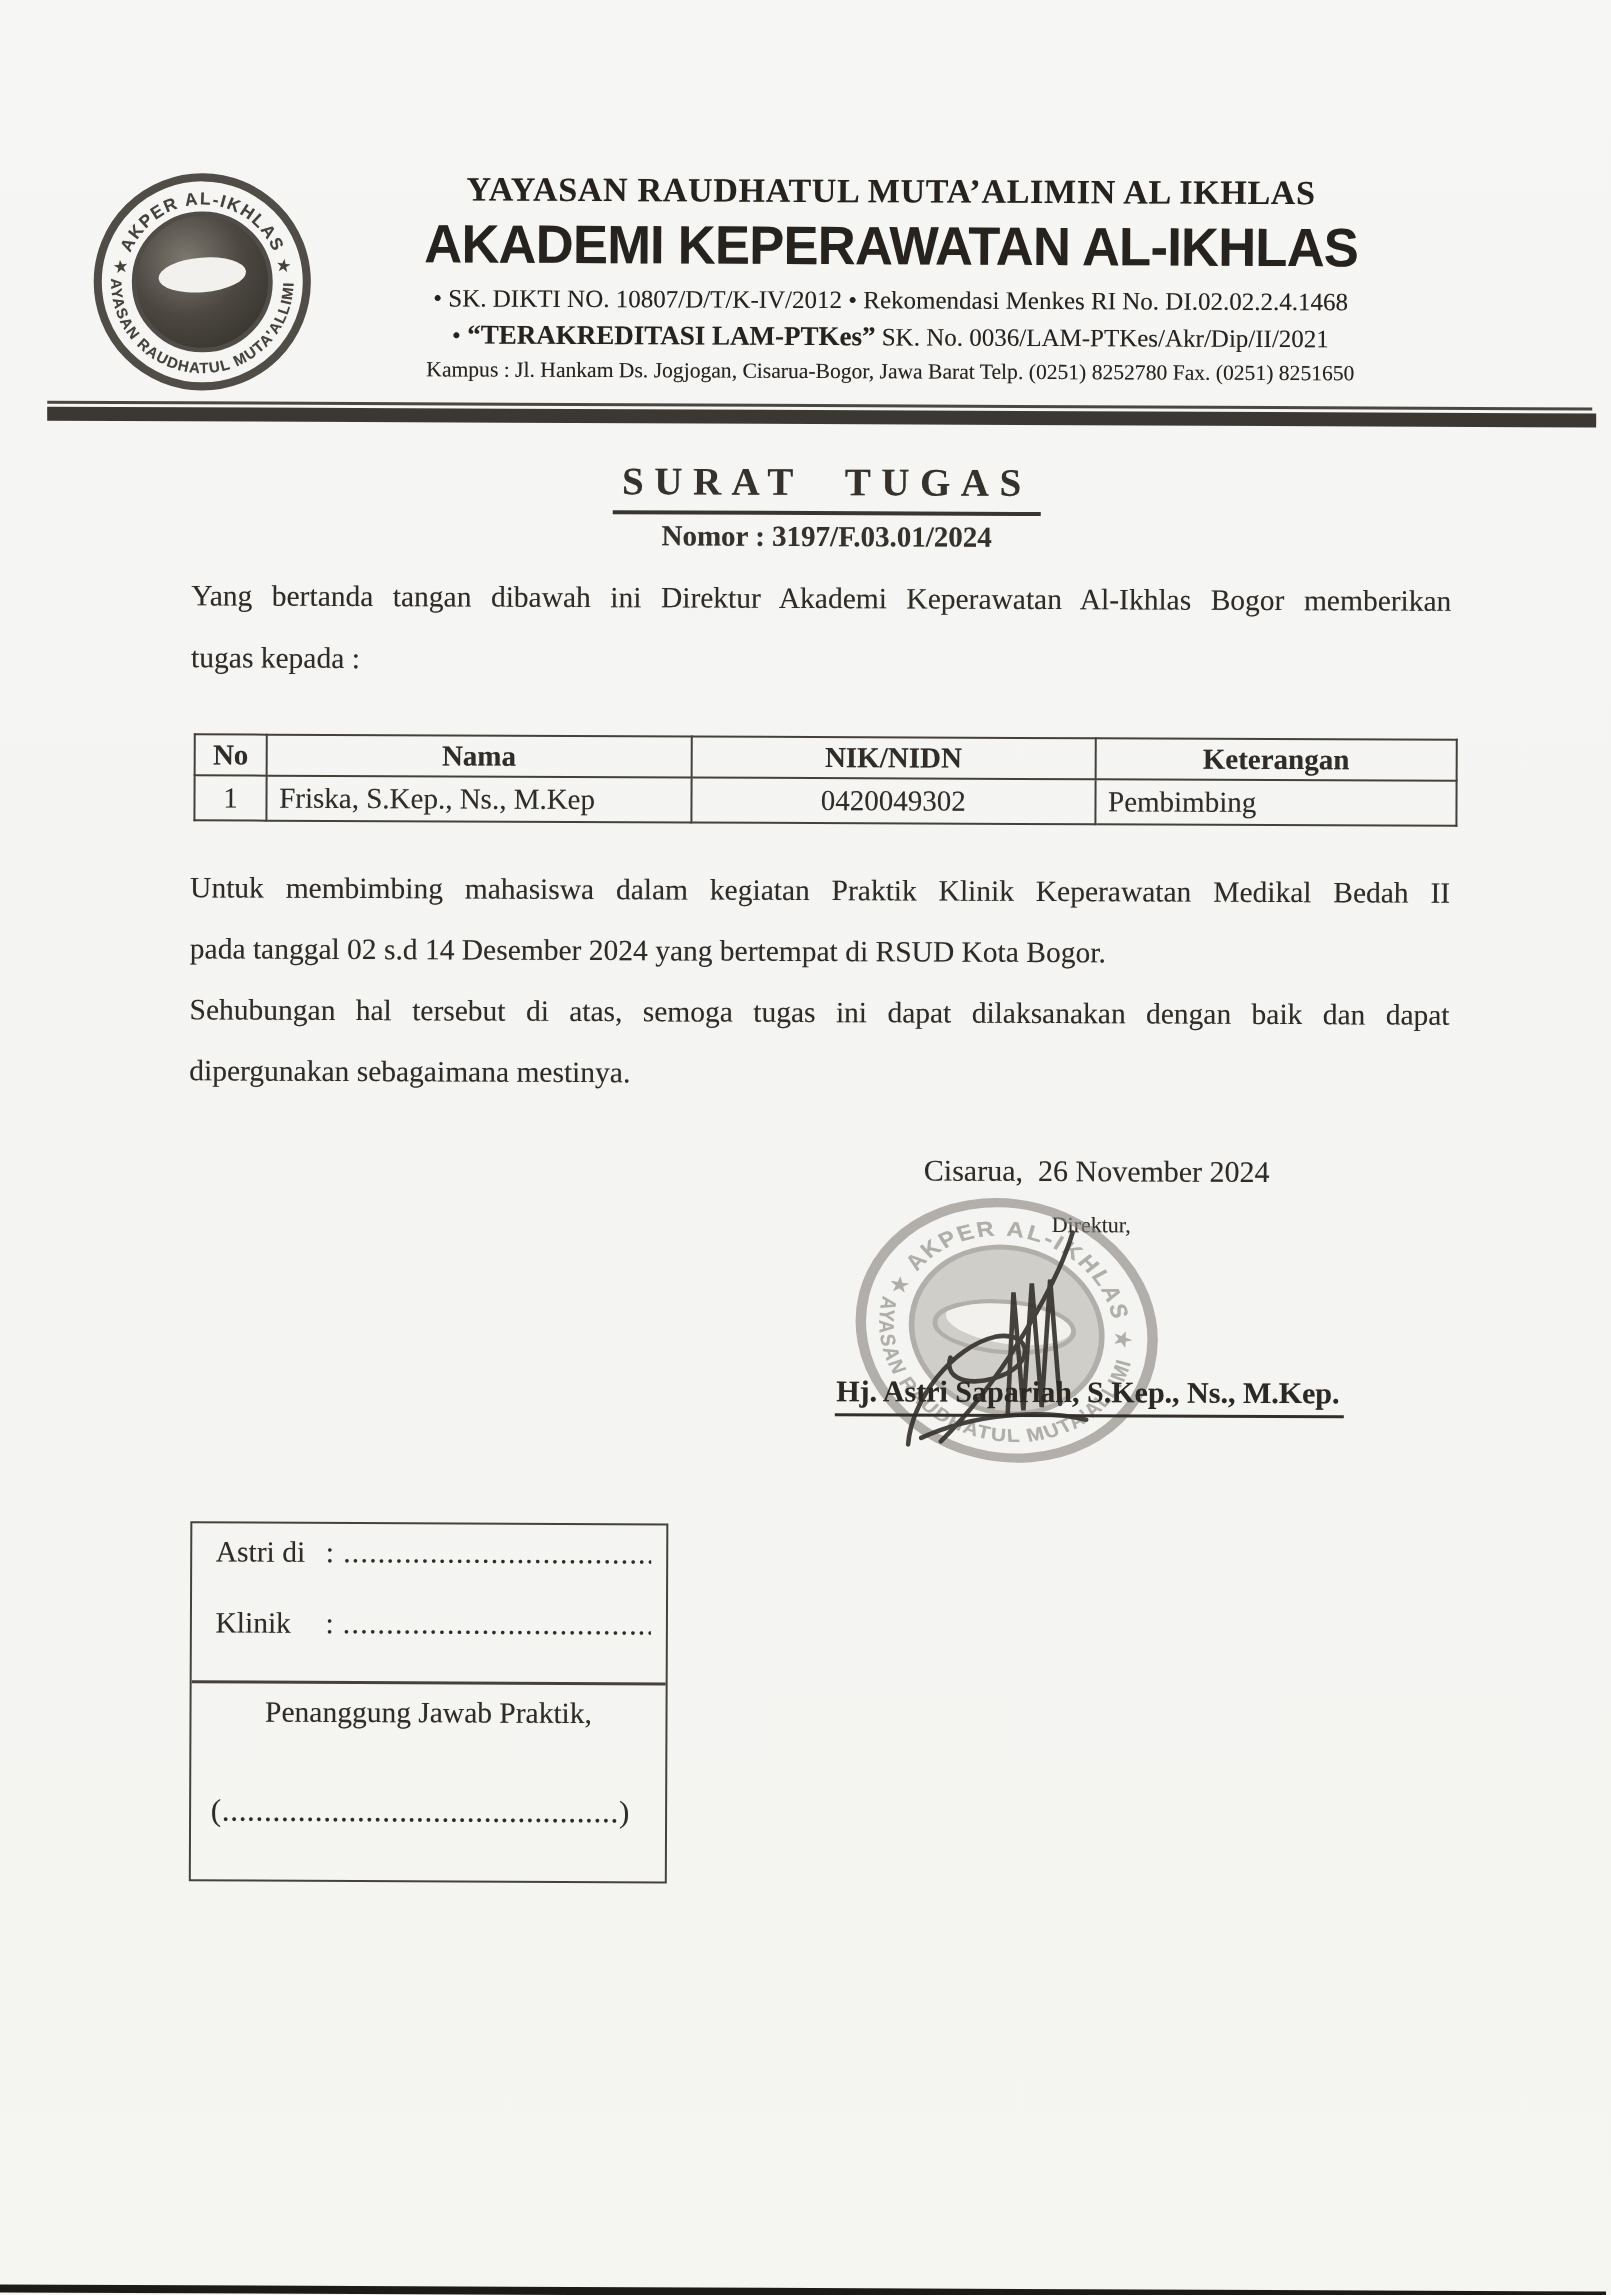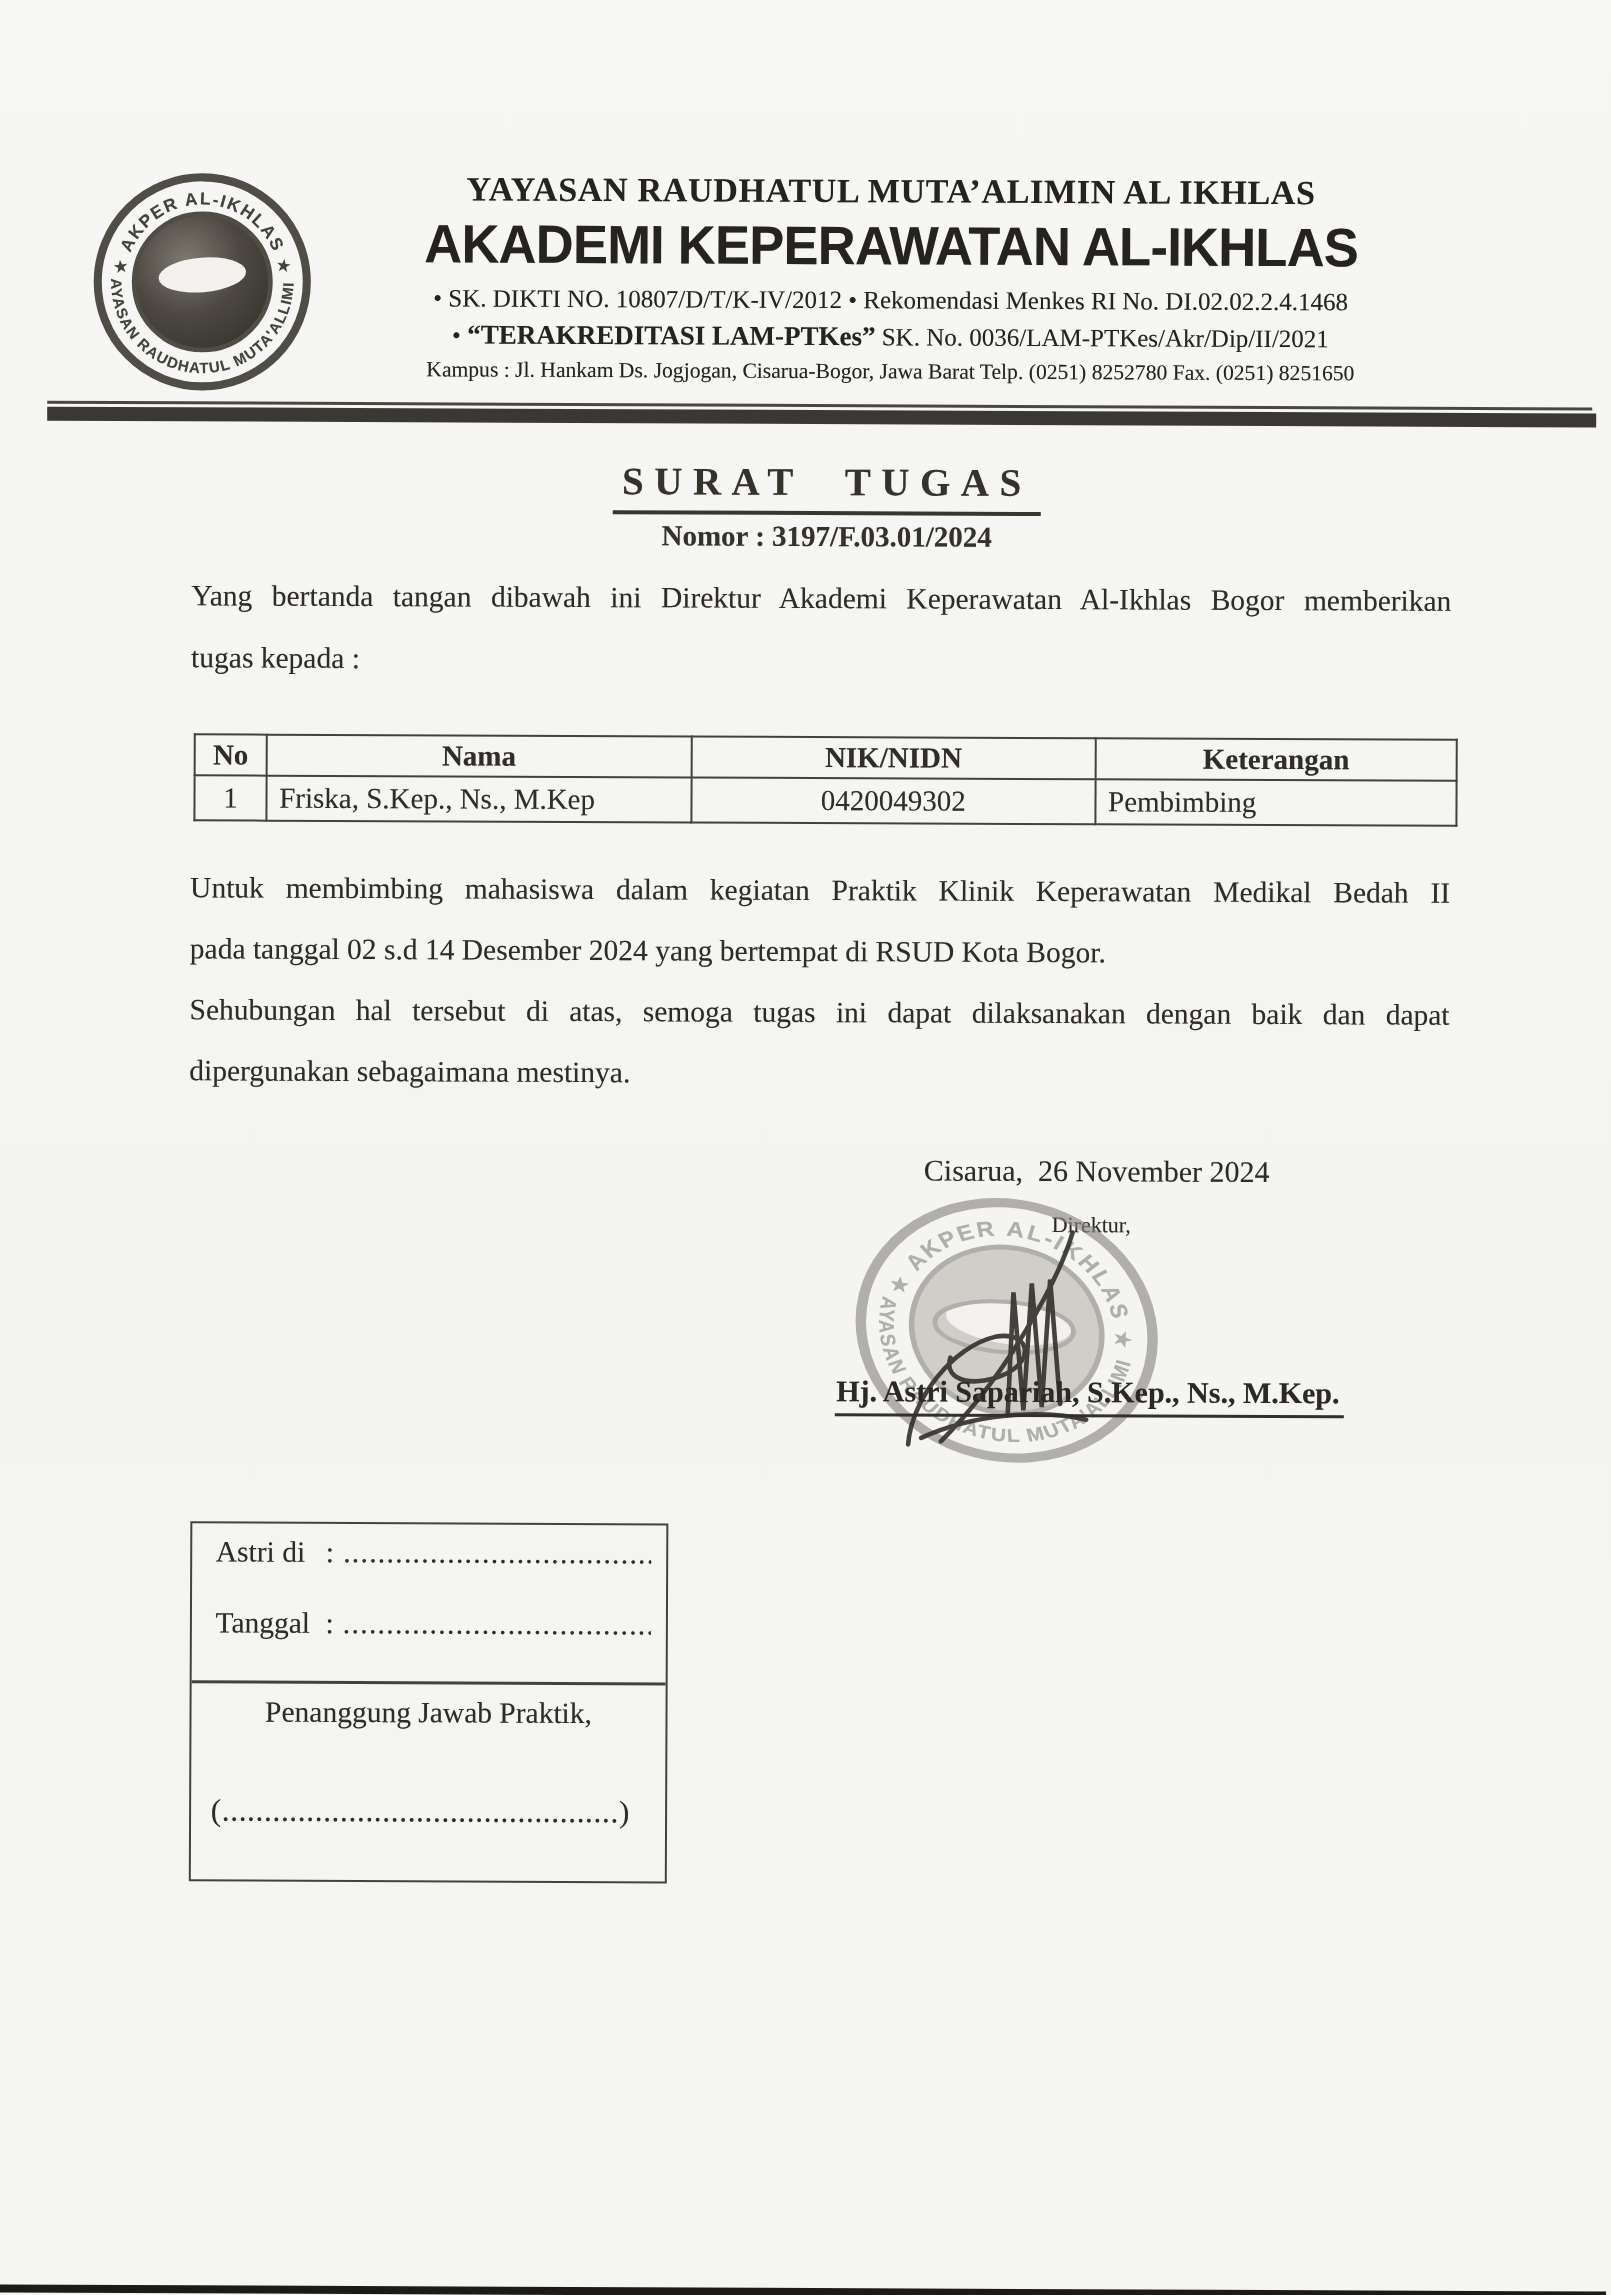--- a/index.html
+++ b/index.html
@@ -182,21 +182,21 @@
 
   <div class="sig-name">Hj. Astri Sapariah, S.Kep., Ns., M.Kep.</div>
 
   <div class="footer-box">
     <div class="fb-row fb-row1">
       <span class="fb-label">Astri di</span>
       <span class="fb-colon">:</span>
       <span class="fb-dots">.......................................</span>
     </div>
     <div class="fb-row fb-row2">
-      <span class="fb-label">Tanggal</span>
+      <span class="fb-label">Klinik</span>
       <span class="fb-colon">:</span>
       <span class="fb-dots">.......................................</span>
     </div>
     <div class="fb-divider"></div>
     <div class="fb-title">Penanggung Jawab Praktik,</div>
     <div class="fb-signline">(...............................................)</div>
   </div>
 
   <div class="scan-bottom"></div>
 

